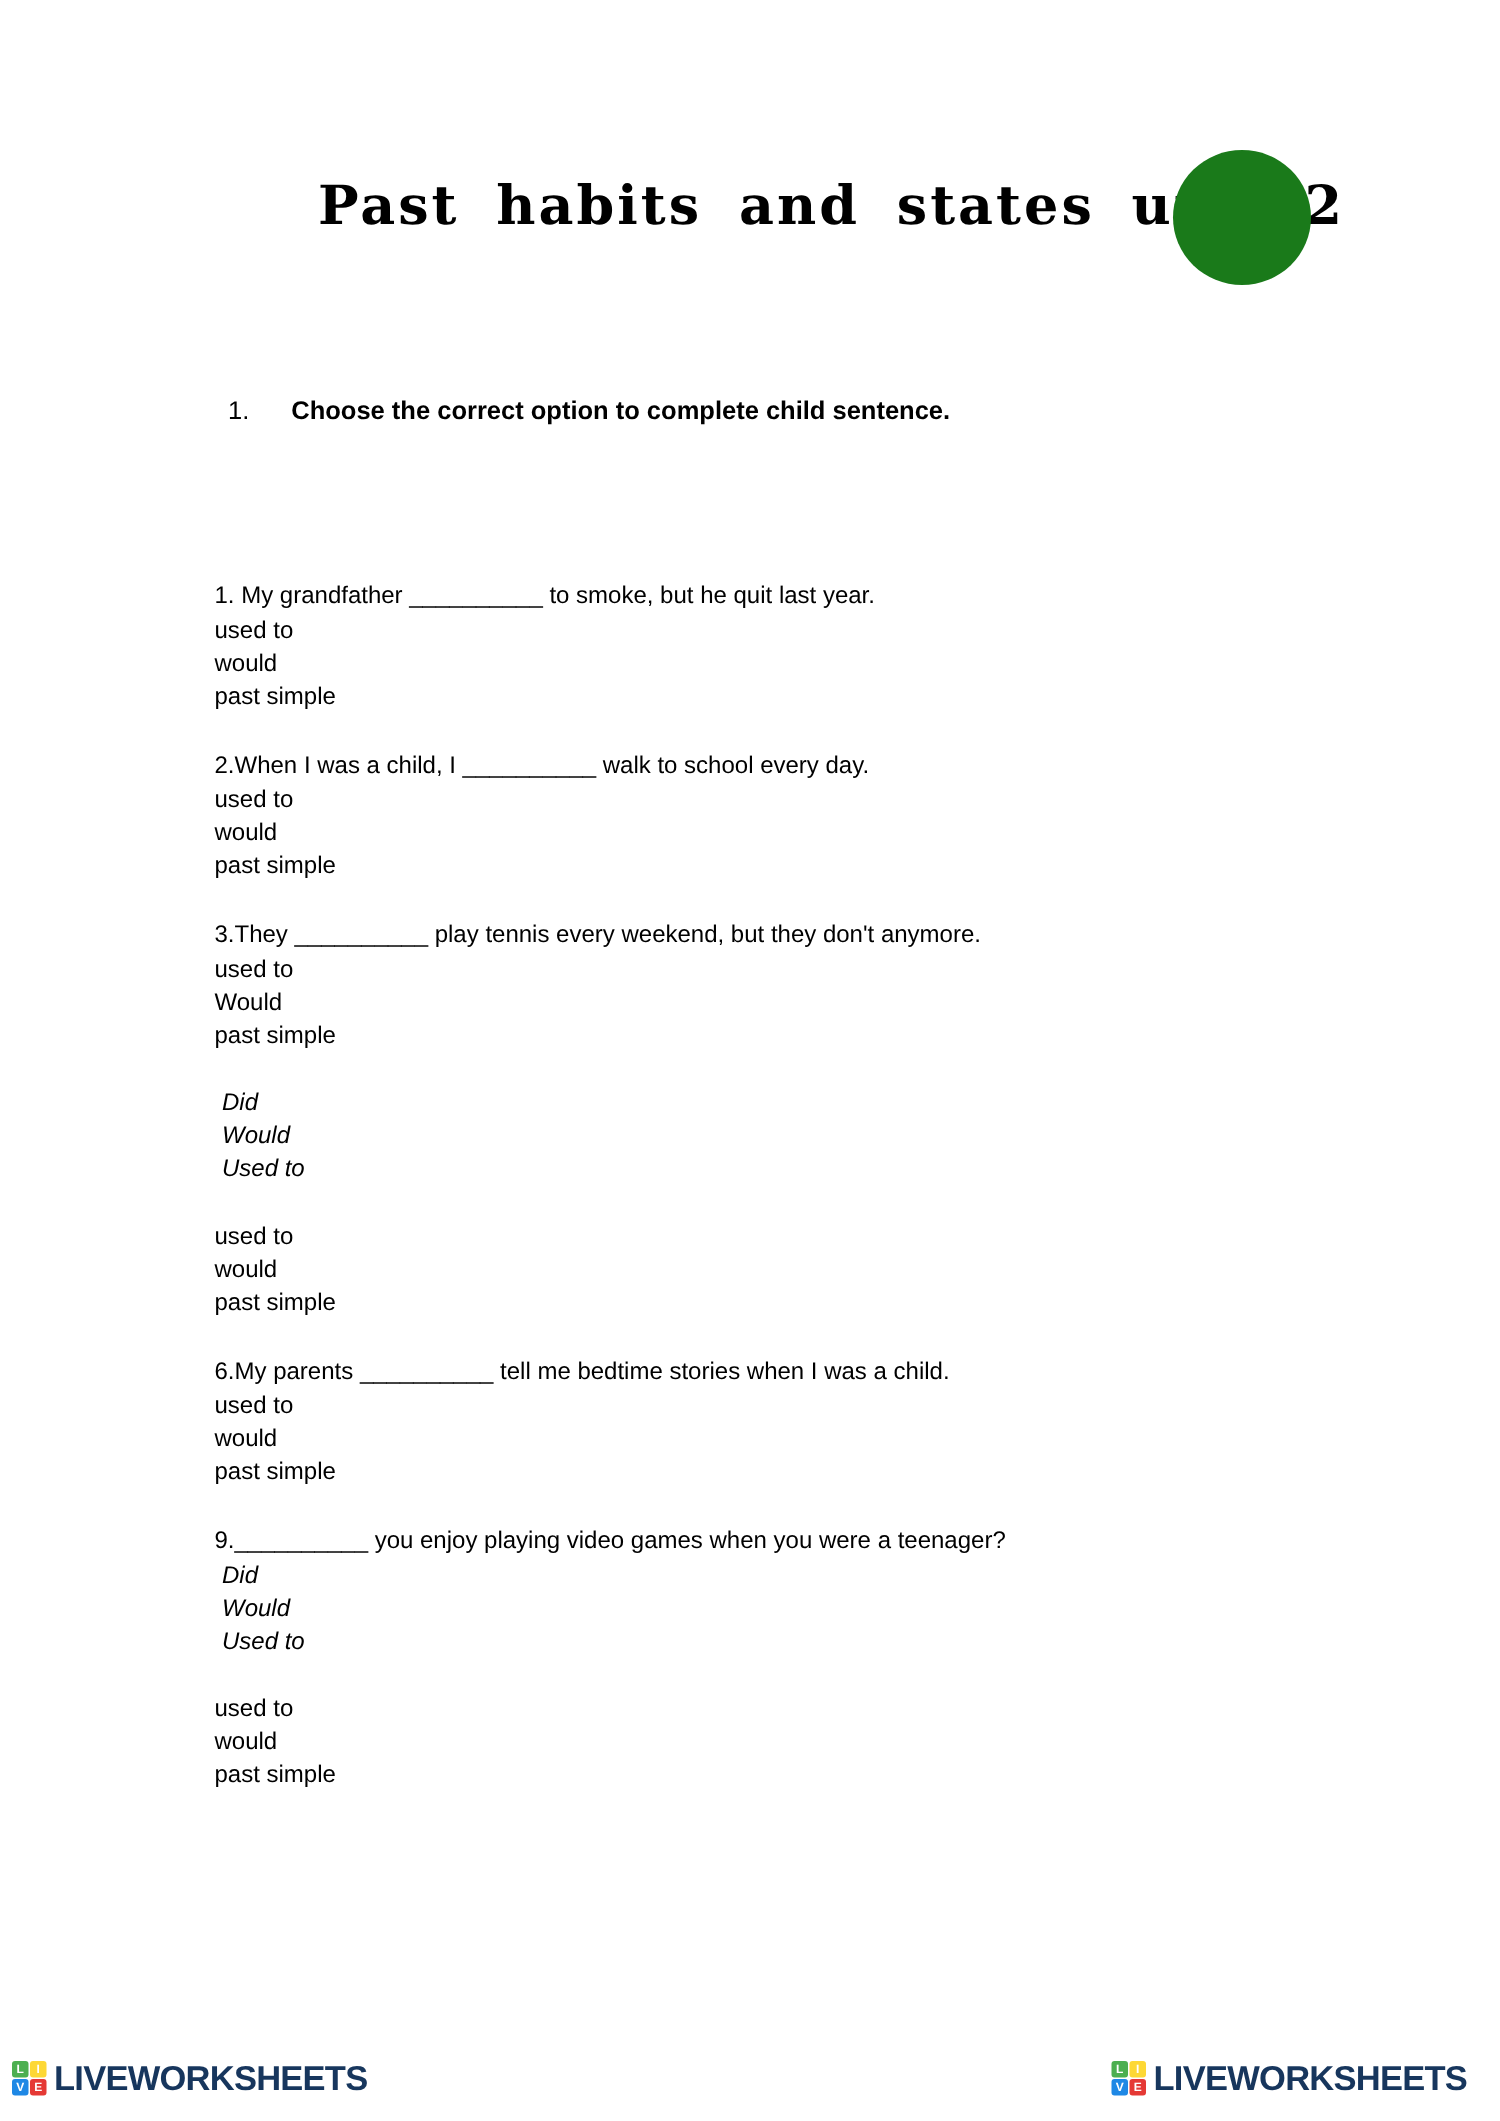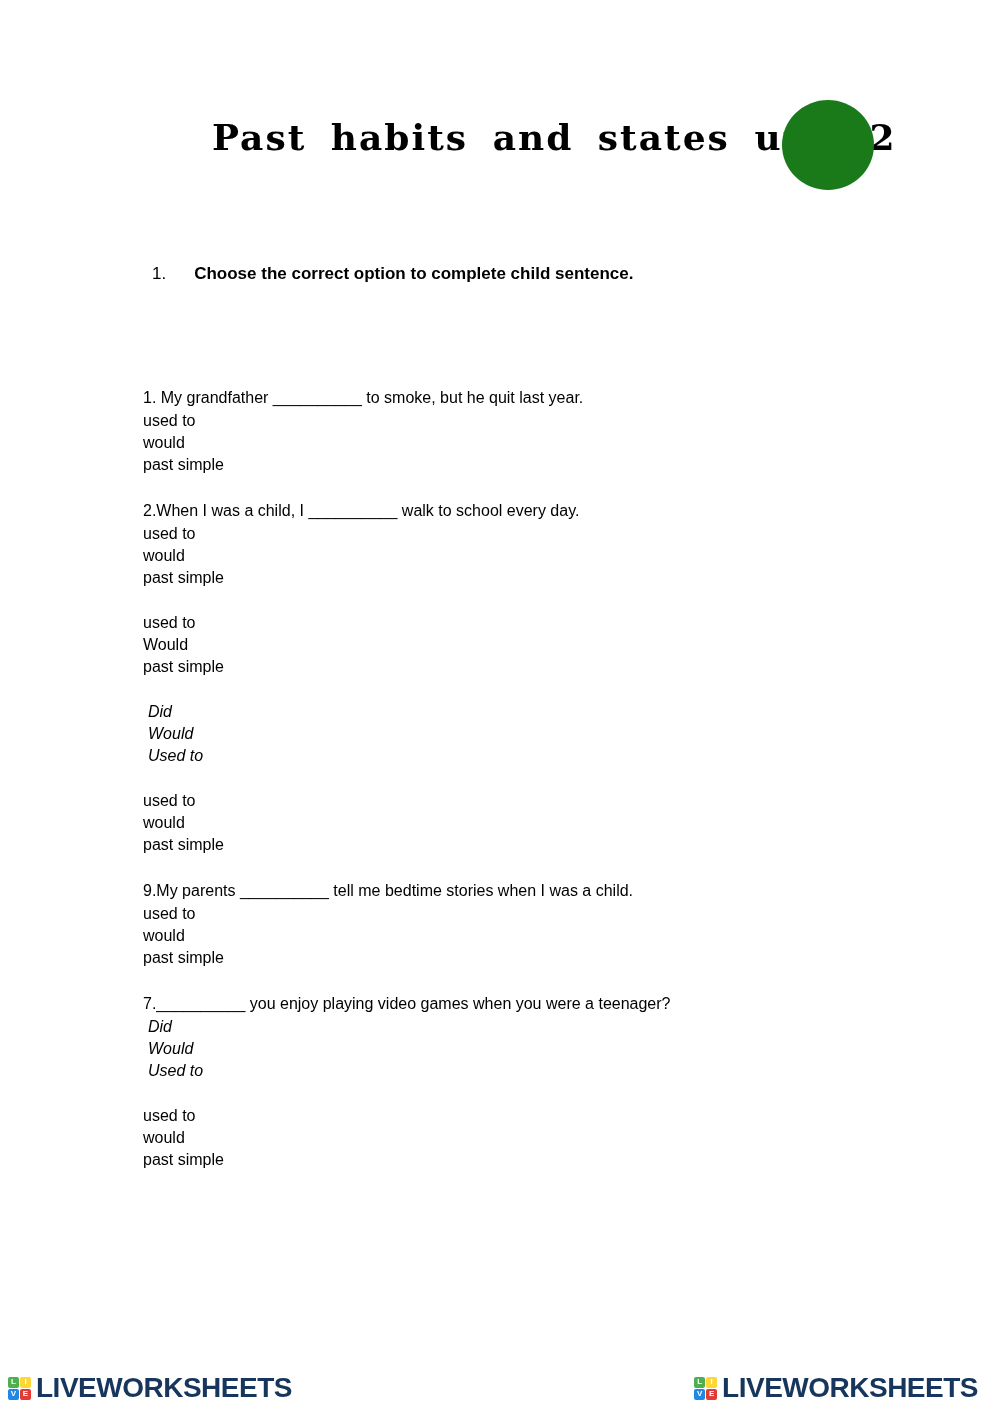--- a/index.html
+++ b/index.html
@@ -88,21 +88,21 @@
     border-radius:2px;
     color:#fff;
     font-size:8px;
     font-weight:bold;
     display:flex;
     align-items:center;
     justify-content:center;
     line-height:1;
   }
   .brand-text {
-    font-size:28px;
+    font-size:23px;
     font-weight:bold;
     letter-spacing:-0.5px;
     white-space:nowrap;
     text-align:center;
   }
 </style>
 </head>
 <body>
 
 <div class="page">
@@ -122,42 +122,43 @@
         <div class="q-option">would</div>
         <div class="q-option">past simple</div>
       </div>
       <div class="q-block">
         <div class="q-sentence">2.When I was a child, I __________ walk to school every day.</div>
         <div class="q-option">used to</div>
         <div class="q-option">would</div>
         <div class="q-option">past simple</div>
       </div>
       <div class="q-block">
+        <div class="q-sentence">3.They __________ play tennis every weekend, but they don't anymore.</div>
         <div class="q-option">used to</div>
         <div class="q-option">Would</div>
         <div class="q-option">past simple</div>
       </div>
       <div class="q-block">
         <div class="q-option indent">Did</div>
         <div class="q-option indent">Would</div>
         <div class="q-option indent">Used to</div>
       </div>
       <div class="q-block">
         <div class="q-option">used to</div>
         <div class="q-option">would</div>
         <div class="q-option">past simple</div>
       </div>
       <div class="q-block">
-        <div class="q-sentence">9.My parents __________ tell me bedtime stories when I was a child.</div>
+        <div class="q-sentence">6.My parents __________ tell me bedtime stories when I was a child.</div>
         <div class="q-option">used to</div>
         <div class="q-option">would</div>
         <div class="q-option">past simple</div>
       </div>
       <div class="q-block">
-        <div class="q-sentence">7.__________ you enjoy playing video games when you were a teenager?</div>
+        <div class="q-sentence">9.__________ you enjoy playing video games when you were a teenager?</div>
         <div class="q-option indent">Did</div>
         <div class="q-option indent">Would</div>
         <div class="q-option indent">Used to</div>
       </div>
       <div class="q-block">
         <div class="q-option">used to</div>
         <div class="q-option">would</div>
         <div class="q-option">past simple</div>
       </div>
     </div>

